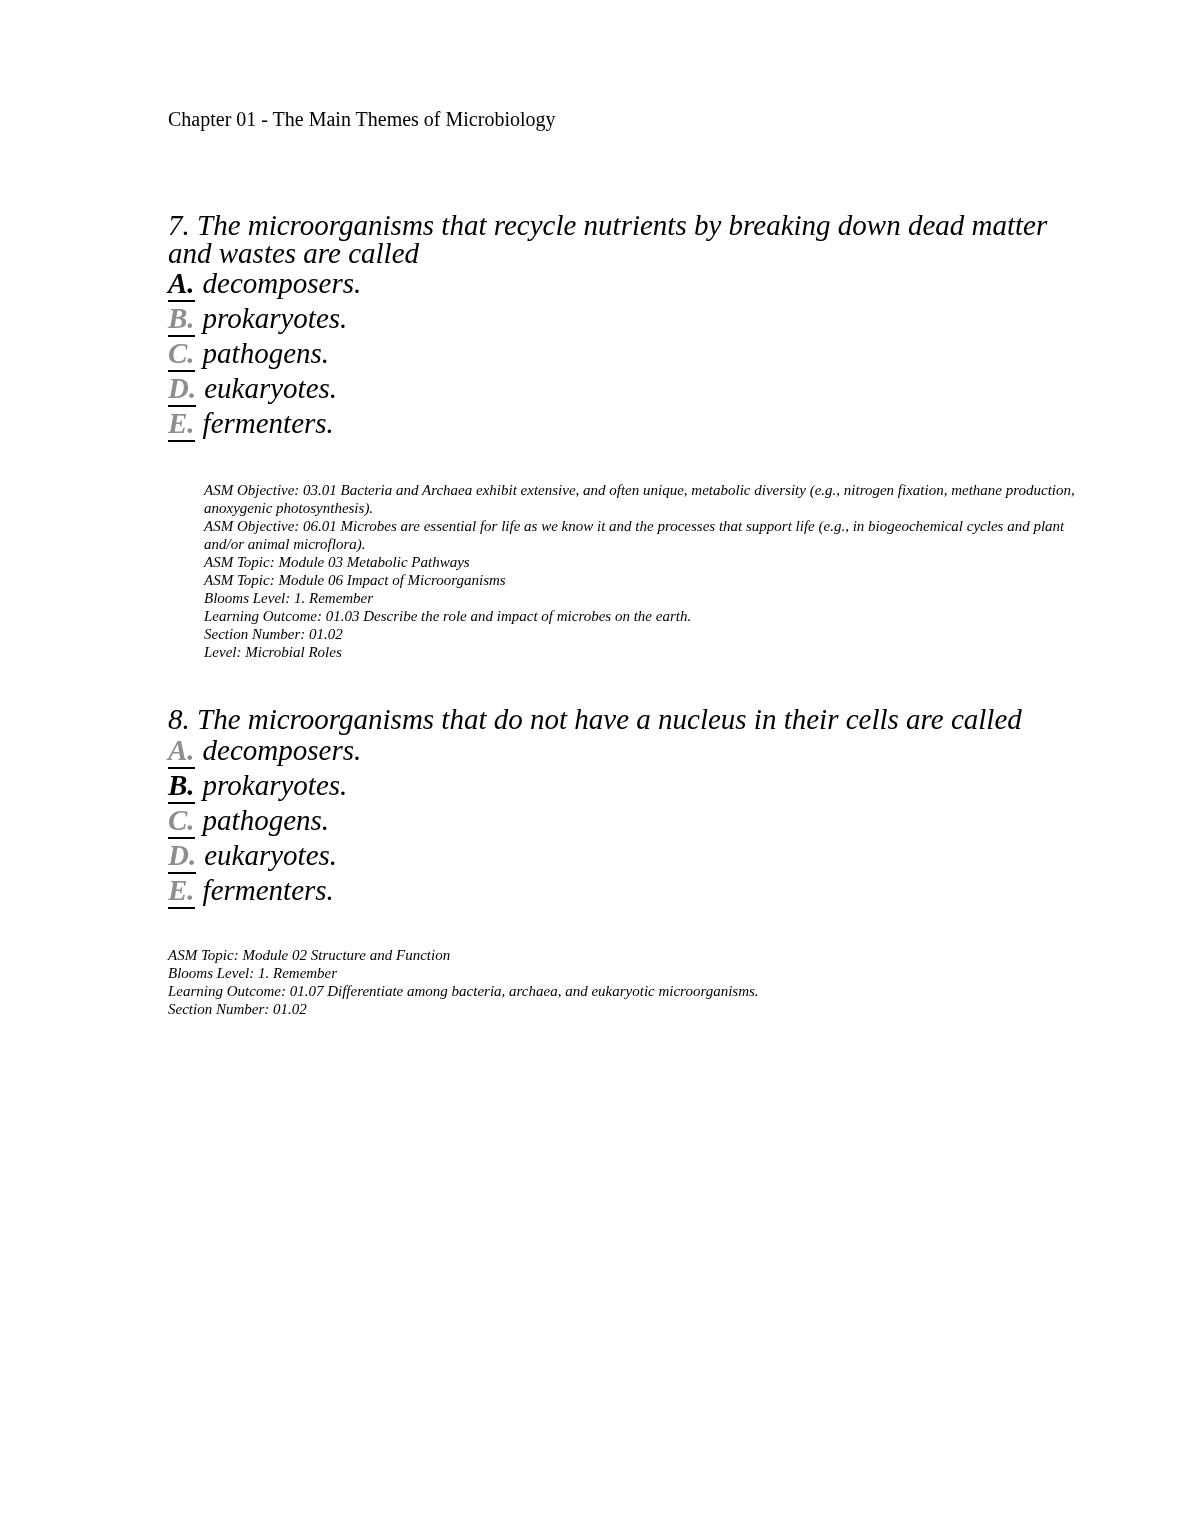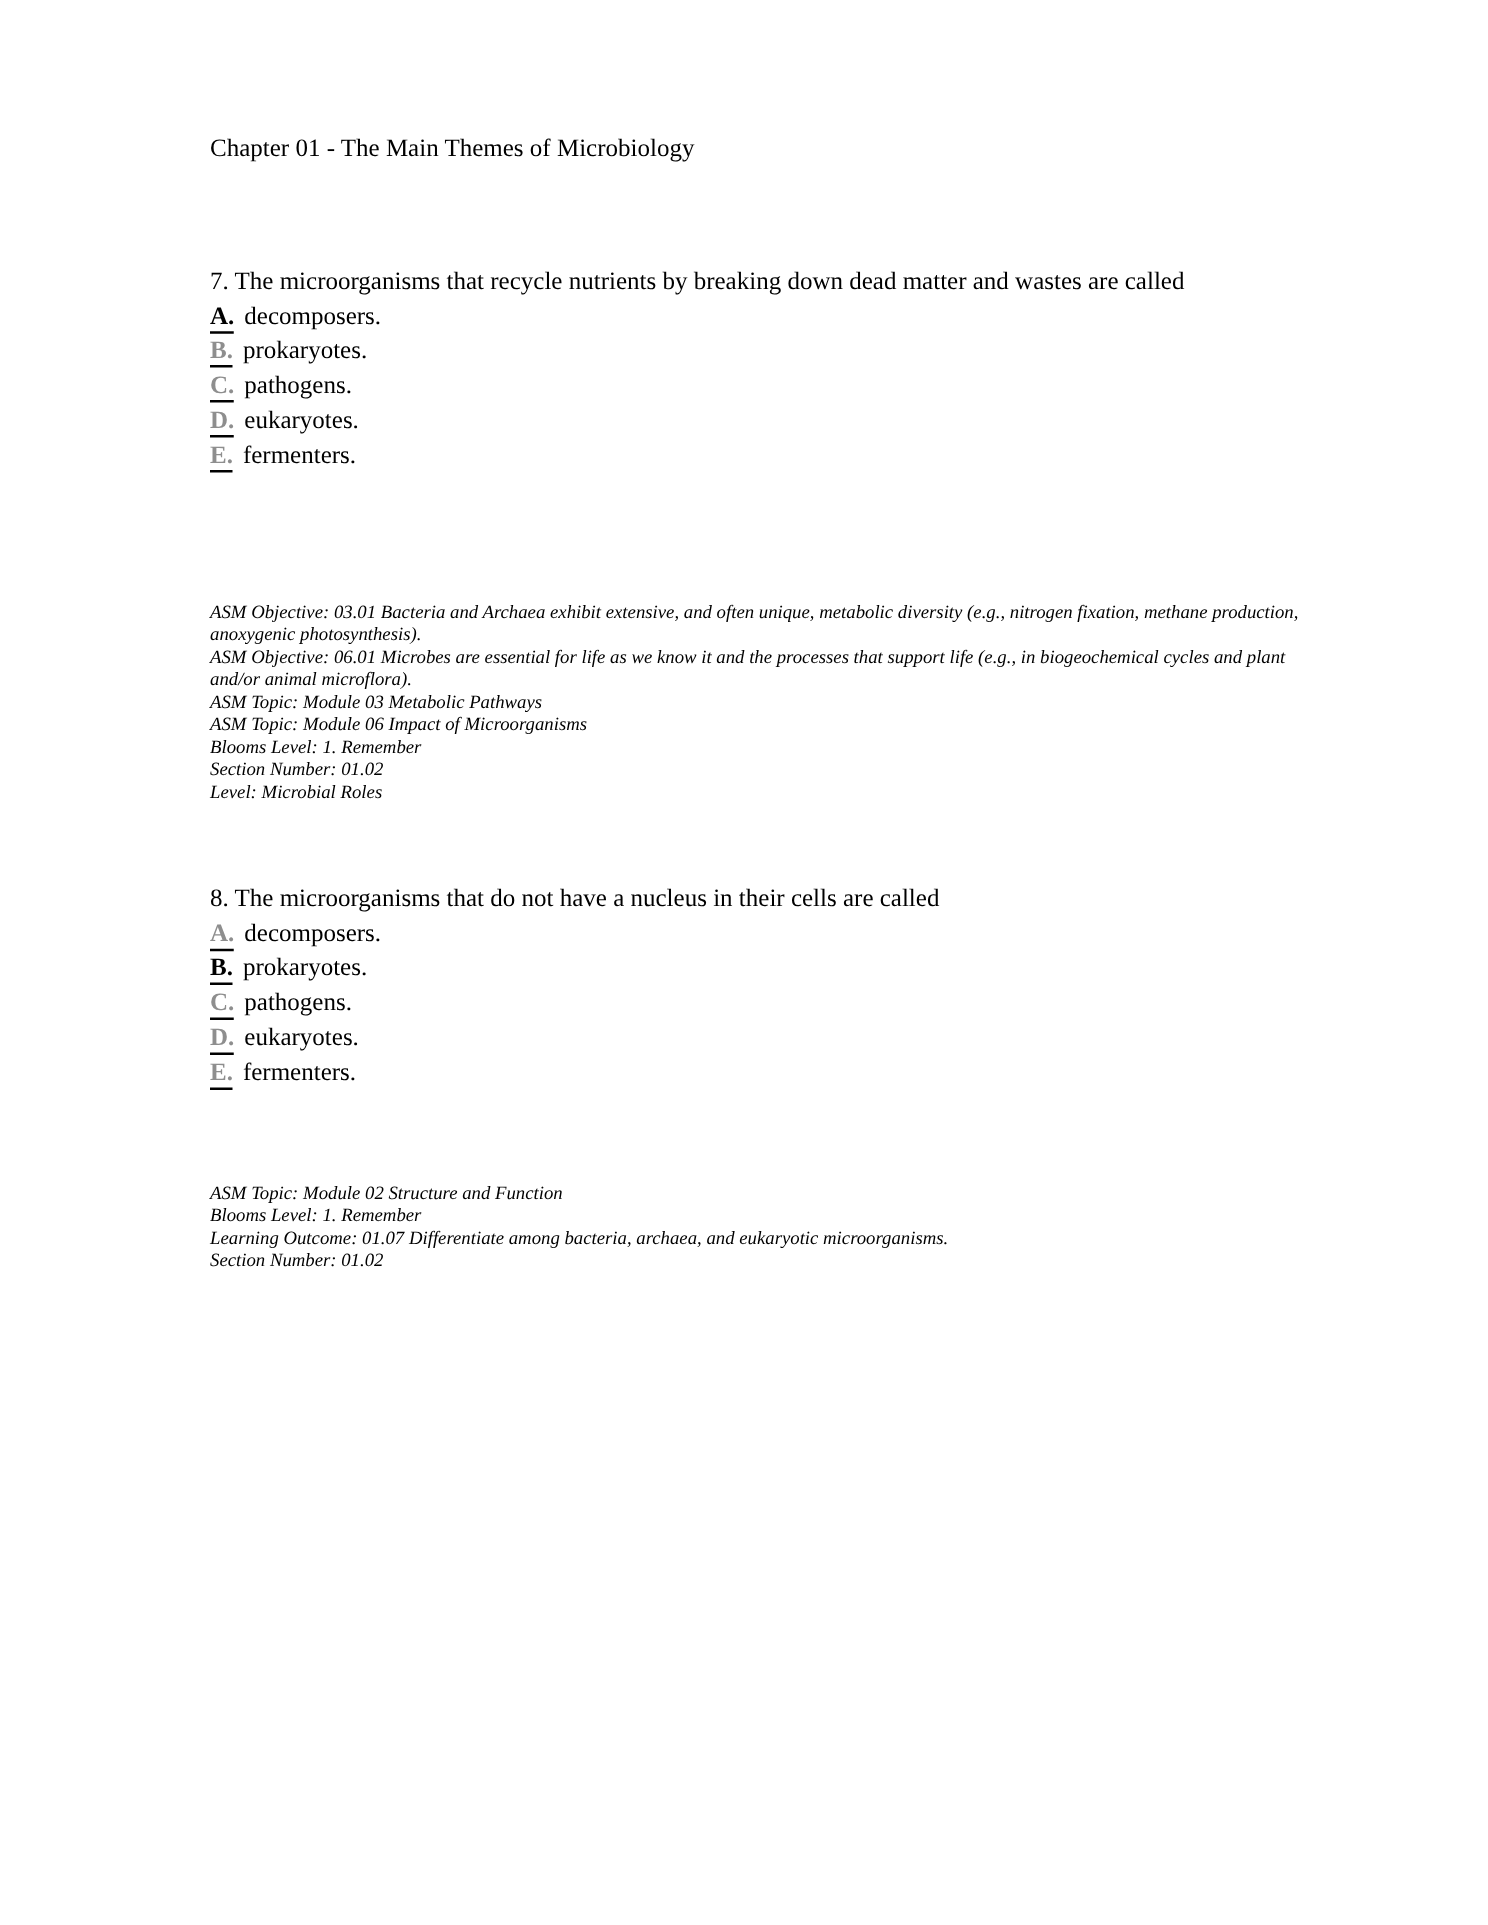--- a/index.html
+++ b/index.html
@@ -21,22 +21,23 @@
     top: 108px;
     left: 168px;
     width: 880px;
     font-size: 20px;
     line-height: 23px;
   }
   .question-block {
     position: absolute;
     left: 168px;
     width: 880px;
-    font-size: 20px;
+    font-size: 29px;
     line-height: 27.7px;
+    font-style: italic;
   }
   .q7 { top: 212px; }
   .q8 { top: 706px; }
   .option { white-space: nowrap; }
   .opt-letter {
     display: inline-block;
     font-weight: bold;
     color: #8e8e8e;
     line-height: normal;
     border-bottom: 2px solid #000000;
@@ -44,21 +45,21 @@
   }
   .opt-letter.correct { color: #000000; }
   .meta {
     position: absolute;
     left: 168px;
     width: 880px;
     font-style: italic;
     font-size: 15px;
     line-height: 18px;
   }
-  .q7-meta { top: 481px; }
+  .q7-meta { top: 481px; margin-left: 36px; }
   .q8-meta { top: 946px; }
   .footer {
     position: absolute;
     top: 1412px;
     left: 0;
     width: 100%;
     text-align: center;
     font-size: 20px;
     text-decoration: underline;
   }
@@ -78,20 +79,21 @@
     <div class="option"><span class="opt-letter">D.</span><span class="opt-text">eukaryotes.</span></div>
     <div class="option"><span class="opt-letter">E.</span><span class="opt-text">fermenters.</span></div>
   </div>
 
   <div class="meta q7-meta">
     <div class="meta-line">ASM Objective: 03.01 Bacteria and Archaea exhibit extensive, and often unique, metabolic diversity (e.g., nitrogen fixation, methane production, anoxygenic photosynthesis).</div>
     <div class="meta-line">ASM Objective: 06.01 Microbes are essential for life as we know it and the processes that support life (e.g., in biogeochemical cycles and plant and/or animal microflora).</div>
     <div class="meta-line">ASM Topic: Module 03 Metabolic Pathways</div>
     <div class="meta-line">ASM Topic: Module 06 Impact of Microorganisms</div>
     <div class="meta-line">Blooms Level: 1. Remember</div>
+    <div class="meta-line">Learning Outcome: 01.03 Describe the role and impact of microbes on the earth.</div>
     <div class="meta-line">Section Number: 01.02</div>
     <div class="meta-line">Level: Microbial Roles</div>
   </div>
 
   <div class="question-block q8">
     <div class="q-text"><span>8.</span> <span>The microorganisms that do not have a nucleus in their cells are called</span></div>
     <div class="option"><span class="opt-letter">A.</span><span class="opt-text">decomposers.</span></div>
     <div class="option"><span class="opt-letter correct">B.</span><span class="opt-text">prokaryotes.</span></div>
     <div class="option"><span class="opt-letter">C.</span><span class="opt-text">pathogens.</span></div>
     <div class="option"><span class="opt-letter">D.</span><span class="opt-text">eukaryotes.</span></div>

